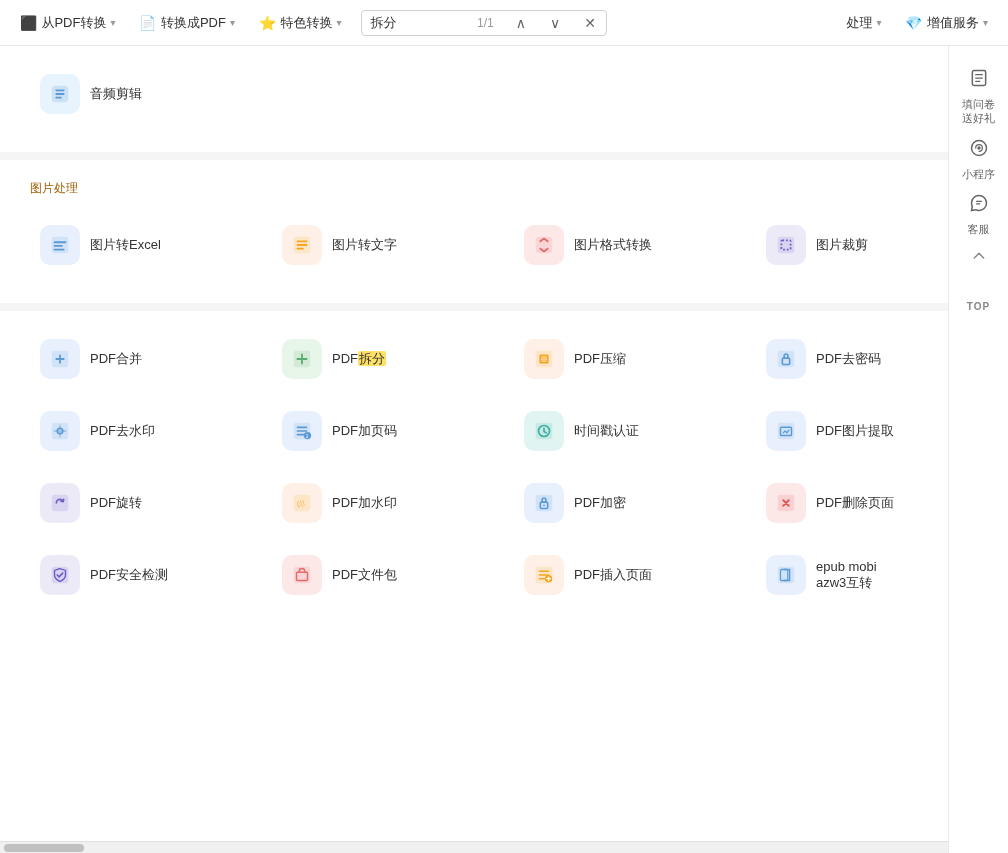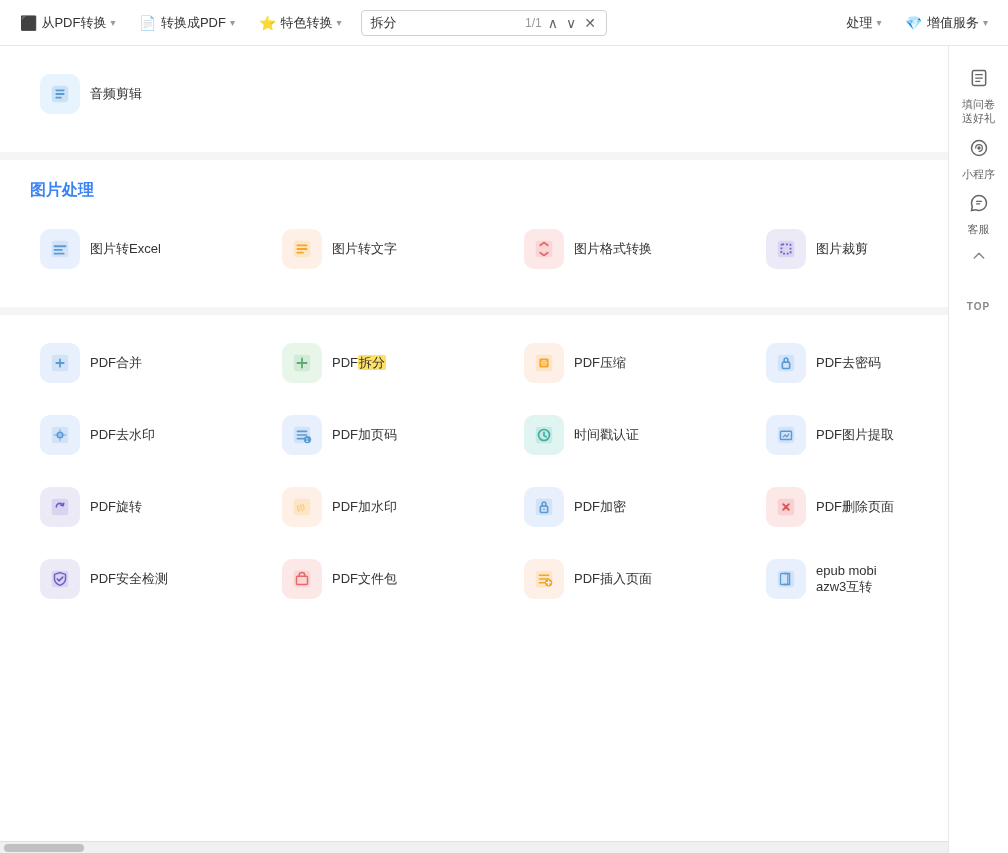--- a/index.html
+++ b/index.html
@@ -42,21 +42,21 @@
     .search-bar input {
       border: none;
       outline: none;
       font-size: 13px;
       width: 100%;
       color: #333;
     }
     .search-bar .search-nav {
       display: flex;
       align-items: center;
-      gap: 4px;
+      gap: 20px;
       color: #999;
       font-size: 12px;
     }
     .search-bar .search-nav button {
       background: none;
       border: none;
       cursor: pointer;
       color: #666;
       font-size: 14px;
       padding: 0 2px;
@@ -72,23 +72,23 @@
     .toolbar-spacer { flex: 1; }
 
     .main-content {
       background: #fff;
       padding: 20px 30px;
       min-height: calc(853px - 46px);
       position: relative;
     }
 
     .section-title {
-      font-size: 16px;
-      font-weight: 700;
-      color: #3b82f6;
+      font-size: 12px;
+      font-weight: 400;
+      color: #a16207;
       margin-bottom: 20px;
     }
 
     .section {
       margin-bottom: 30px;
     }
 
     .section-divider {
       height: 8px;
       background: #f5f5f5;

